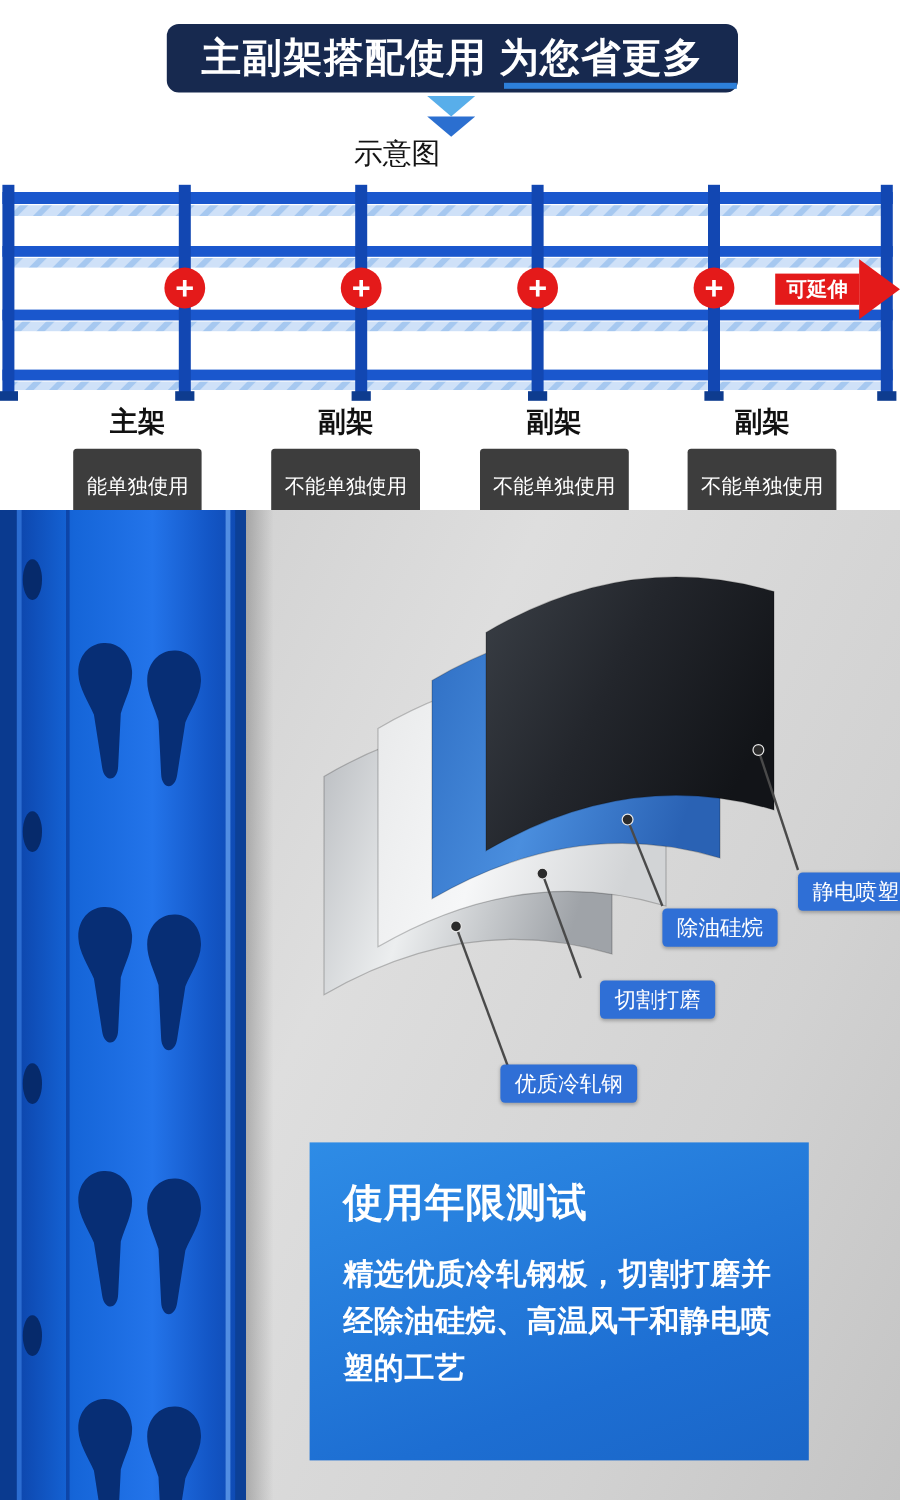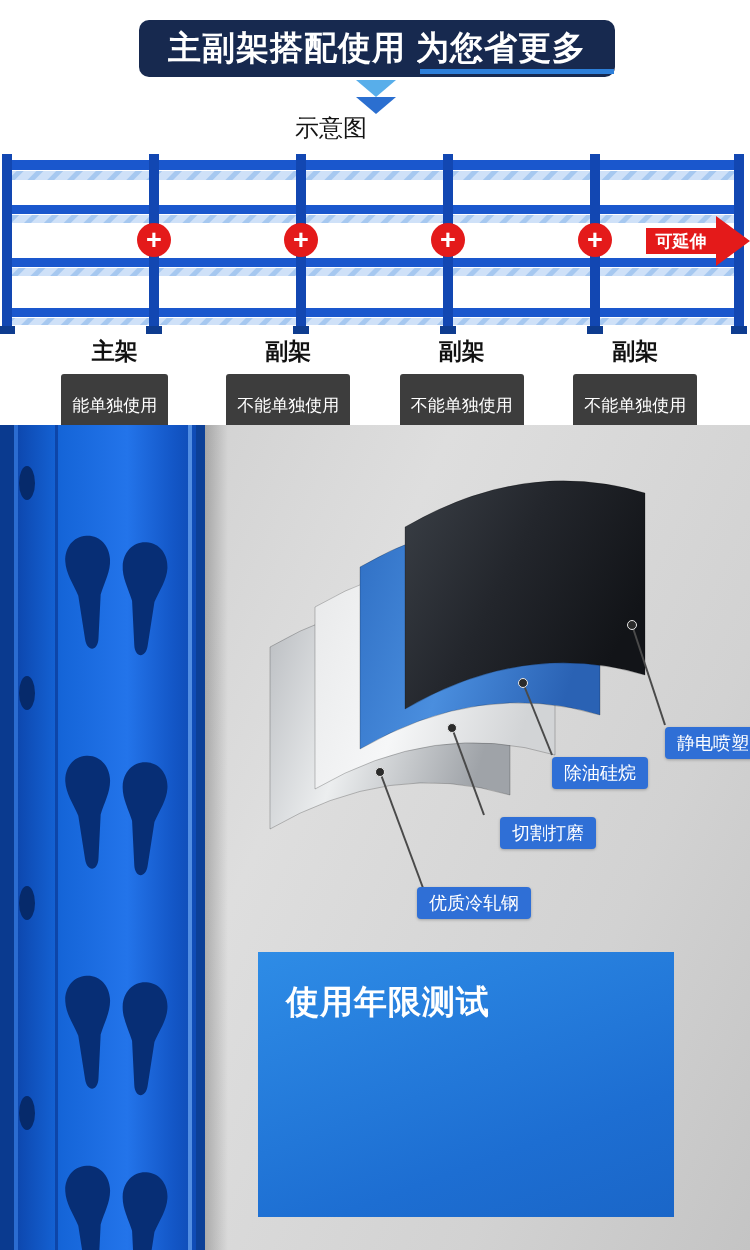--- a/index.html
+++ b/index.html
@@ -241,16 +241,17 @@
       </g>
     </svg>
 
     <div class="tag tag-coldsteel">优质冷轧钢</div>
     <div class="tag tag-cut">切割打磨</div>
     <div class="tag tag-silane">除油硅烷</div>
     <div class="tag tag-spray">静电喷塑</div>
 
     <div class="infobox">
       <div class="info-title">使用年限测试</div>
+      <div class="info-body">精选优质冷轧钢板，切割打磨并经除油硅烷、高温风干和静电喷塑的工艺</div>
     </div>
 
   </div>
 </div>
 
 </body></html>

